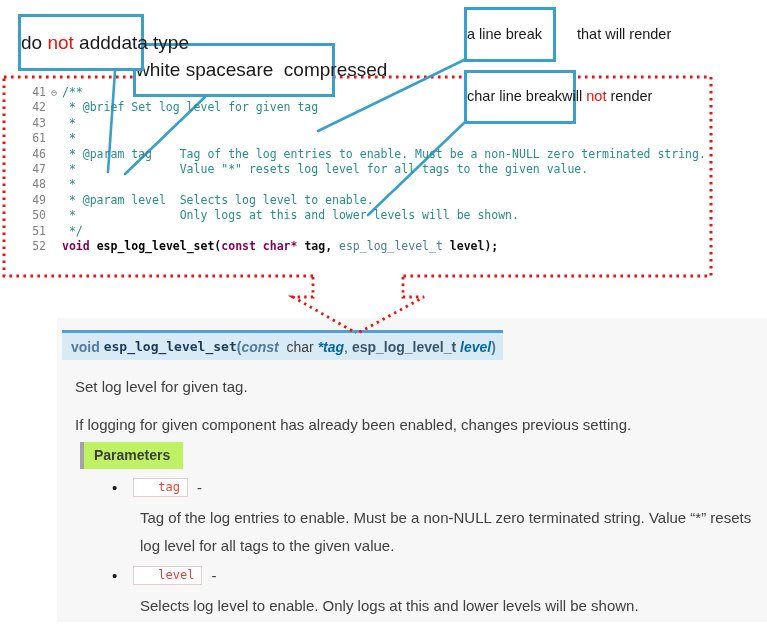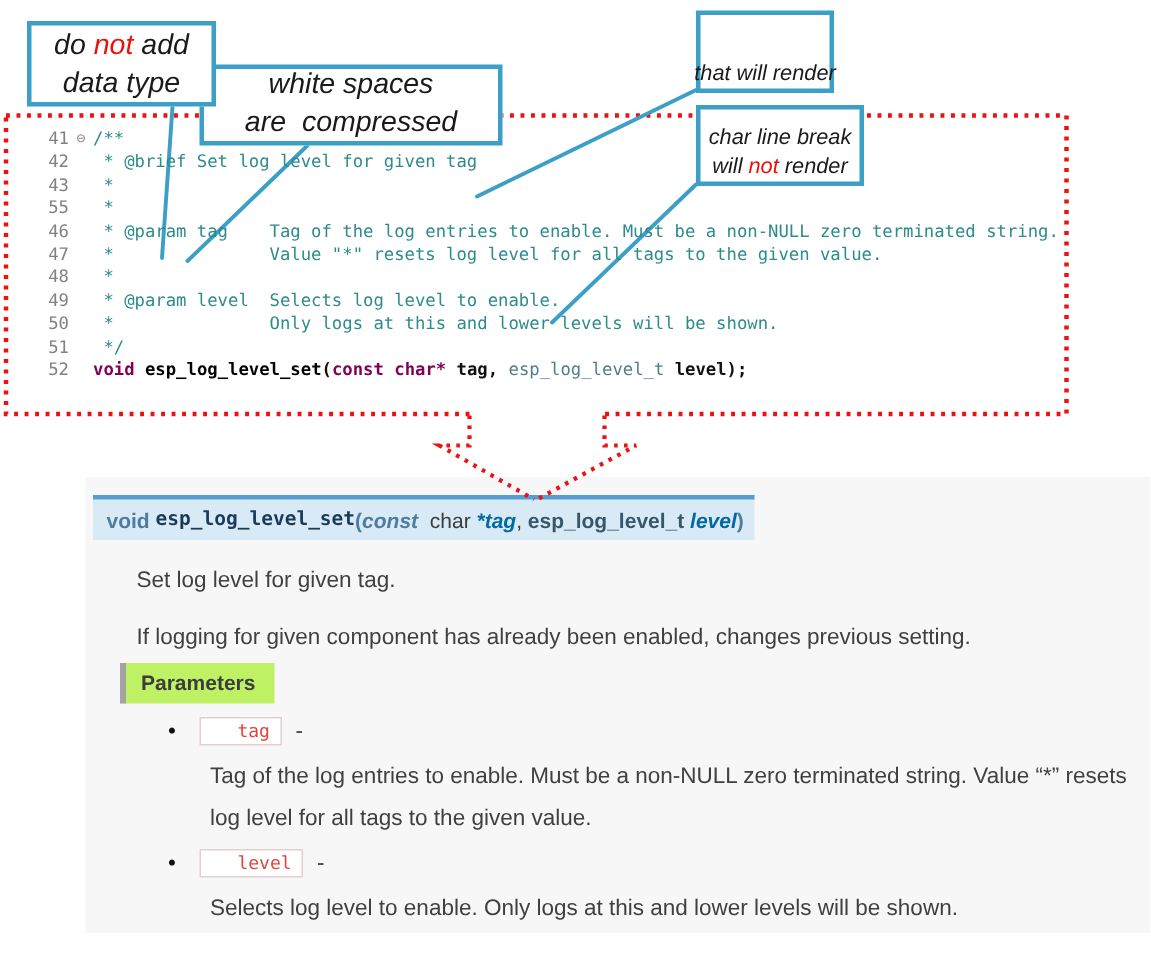--- a/index.html
+++ b/index.html
@@ -1,22 +1,22 @@
 <!DOCTYPE html>
 <html><head>
 <meta charset="utf-8">
 <style>
   html,body{margin:0;padding:0;background:#fff;}
   .canvas{position:relative;width:767px;height:637px;background:#fff;overflow:hidden;
           font-family:"Liberation Sans",sans-serif;}
 
   
   .box{position:absolute;box-sizing:border-box;background:#fff;border:3px solid #3b9fc7;
-       display:flex;flex-direction:column;align-items:center;justify-content:flex-end;
-       text-align:center;color:#1a1a1a;z-index:5;font-style:italic;}
+       display:flex;align-items:center;justify-content:flex-start;
+       text-align:center;color:#1a1a1a;z-index:5;}
   .box .ln{line-height:1.32;white-space:pre;}
   .box-lg{font-size:19px;}
   .box-sm{font-size:14.5px;}
   .red{color:#e8140c;}
 
   
   .overlay{position:absolute;left:0;top:0;z-index:2;pointer-events:none;}
 
   
   .code-block{position:absolute;left:24px;top:85px;z-index:3;
@@ -37,21 +37,21 @@
           background:#d9eaf7;border-top:3px solid #559dd3;display:flex;align-items:center;
           padding-left:9px;font-size:14px;}
   .sigbar span{white-space:pre;}
   .sig-kw{color:#4f7c9d;font-weight:bold;}
   .sig-name{font-family:"DejaVu Sans Mono",monospace;font-weight:bold;color:#1b3a57;font-size:13px;}
   .sig-typ{color:#38576b;font-weight:bold;}
   .sig-pln{color:#3c3c3c;}
   .sig-par{color:#0369a1;font-style:italic;font-weight:bold;}
   .sig-it{font-style:italic;}
 
-  .doc-p{position:absolute;left:34px;font-size:15px;}
+  .doc-p{position:absolute;left:18px;font-size:15px;}
   .p-brief{top:60px;}
   .p-detail{top:98px;}
   .params-label{position:absolute;left:23px;top:124px;background:#bef264;
                 border-left:4px solid #a3a3a3;padding:5px 13px 6px 10px;
                 font-weight:bold;font-size:14px;color:#3d3d3d;}
   .pitem{position:absolute;left:55px;display:flex;align-items:center;}
   .pitem-1{top:160px;}
   .pitem-2{top:248px;}
   .bullet{font-size:15px;color:#111;margin-right:16px;}
   .chip{font-family:"DejaVu Sans Mono",monospace;font-size:12px;color:#e0443e;
@@ -102,21 +102,21 @@
       <span class="lnum">42</span>
       <span class="fold"></span>
       <span class="ctext"> * @brief Set log level for given tag</span>
     </div>
     <div class="crow">
       <span class="lnum">43</span>
       <span class="fold"></span>
       <span class="ctext"> *</span>
     </div>
     <div class="crow">
-      <span class="lnum">55</span>
+      <span class="lnum">61</span>
       <span class="fold"></span>
       <span class="ctext"> *</span>
     </div>
     <div class="crow">
       <span class="lnum">46</span>
       <span class="fold"></span>
       <span class="ctext"> * @param tag    Tag of the log entries to enable. Must be a non-NULL zero terminated string.</span>
     </div>
     <div class="crow">
       <span class="lnum">47</span>

